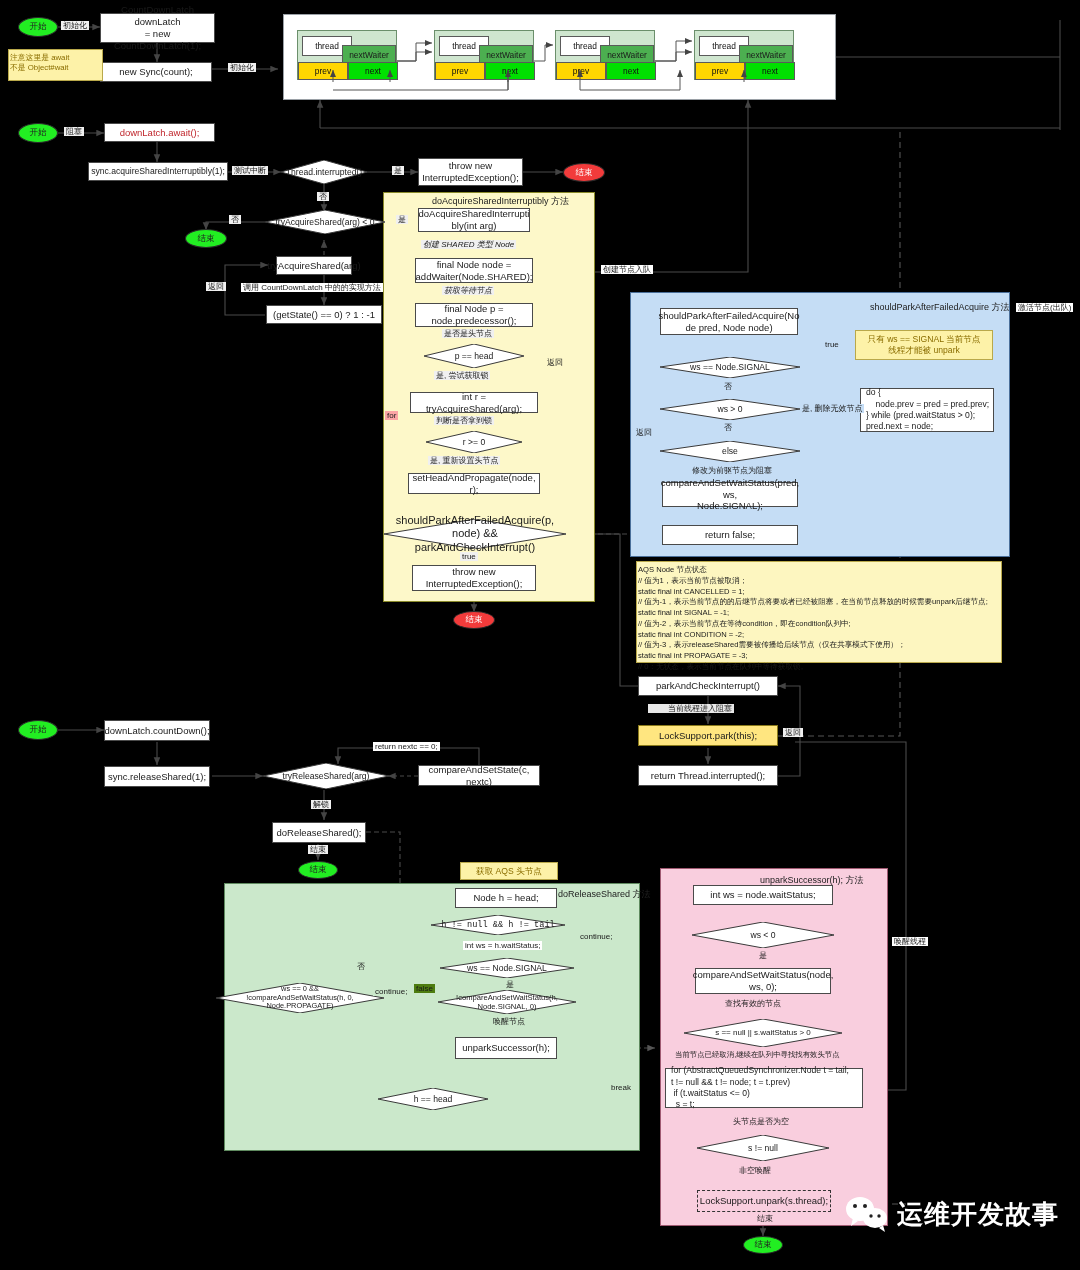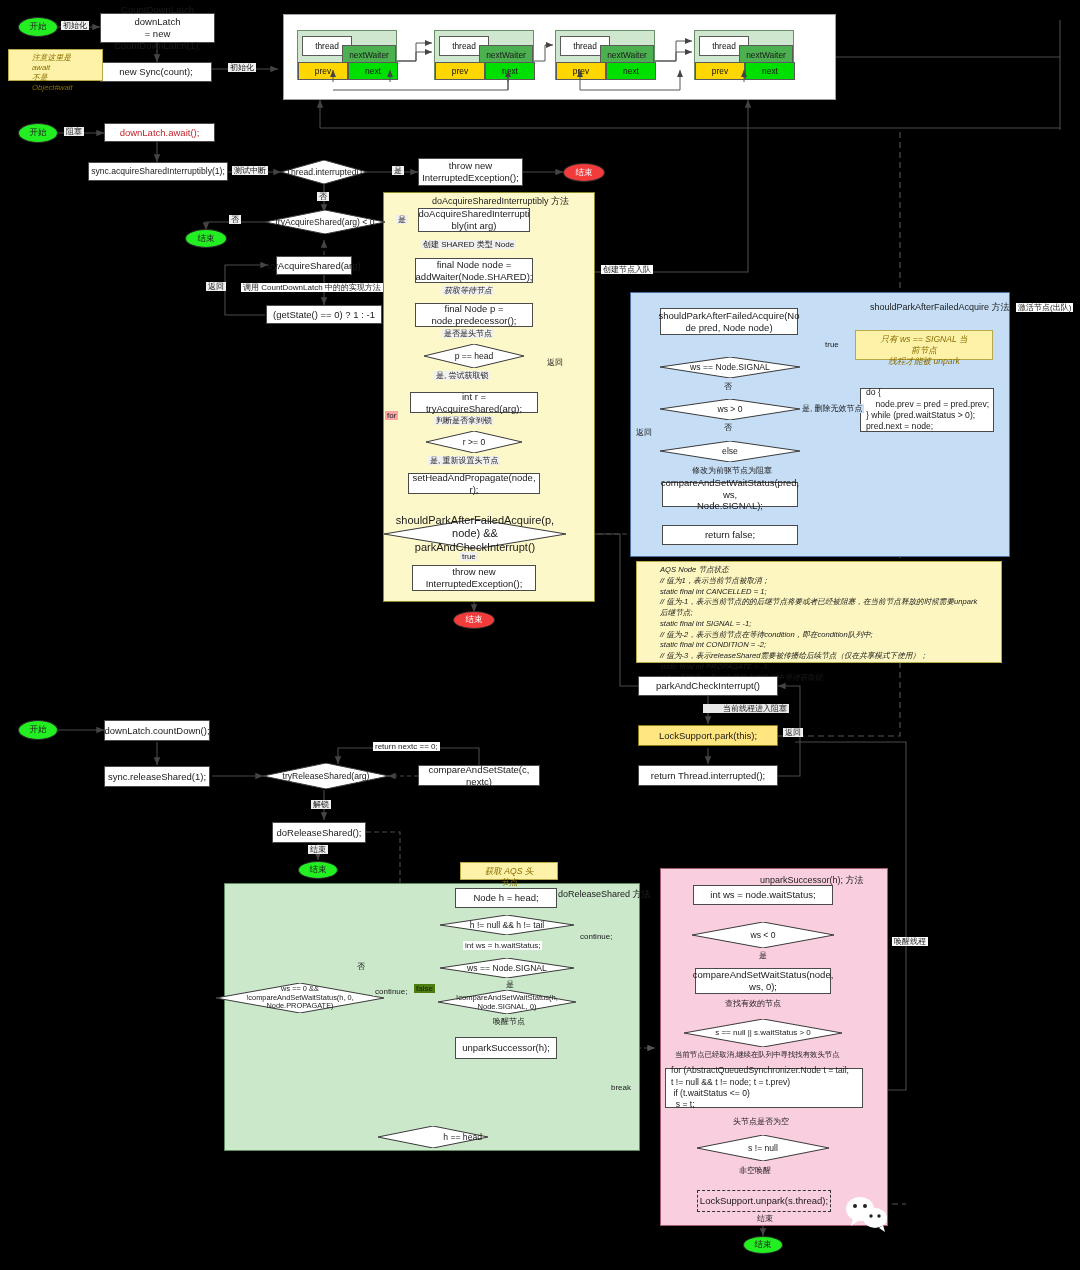--- a/index.html
+++ b/index.html
@@ -30,21 +30,21 @@
   .ellipse.end-red{background:#f23b3b;}
 
   .dia{position:absolute;box-sizing:border-box;display:flex;align-items:center;
        justify-content:center;text-align:center;font-size:8.6px;color:#1a1a1a;
        line-height:1.2;}
   .dia .dshape{position:absolute;left:0;top:0;width:100%;height:100%;}
   .dia .dtxt{position:relative;z-index:2;padding:0 6px;}
 
   .note{position:absolute;box-sizing:border-box;background:#fdf2a8;
        border:1px solid #b9a84a;font-size:8.6px;color:#1a1a1a;
-       padding:3px 23px;line-height:1.3;font-style:italic;}
+       padding:3px 1px;line-height:1.3;}
   .note.big{white-space:pre-line;font-size:7.6px;line-height:1.42;background:#fdf6c0;}
 
   .lbl{position:absolute;background:#f0f0f0;border:0;color:#1a1a1a;font-size:8px;
        padding:0px 2px;line-height:1.15;white-space:nowrap;z-index:6;}
   .lbl.plain{background:#ffffff;}
   .lbl.dark{background:#e8e8e8;}
 
   .ptitle{position:absolute;font-size:9px;color:#222;white-space:nowrap;}
 
   svg.wires{position:absolute;left:0;top:0;width:1080px;height:1270px;z-index:1;
@@ -280,21 +280,21 @@
   <div class="lbl" style="left:396px;top:215px;">是</div>
   <div class="ellipse end-green" style="left:185px;top:229px;width:42px;height:19px;">结束</div>
 
   <div class="box" style="left:276px;top:256px;width:76px;height:19px;">tryAcquireShared(arg)</div>
   <div class="lbl plain" style="left:241px;top:283px;">调用 CountDownLatch 中的的实现方法</div>
   <div class="box" style="left:266px;top:305px;width:116px;height:19px;">(getState() == 0) ? 1 : -1</div>
   <div class="lbl" style="left:206px;top:282px;">返回</div>
 
   <div class="box" style="left:418px;top:208px;width:112px;height:24px;white-space:pre-line;">doAcquireSharedInterrupti
 bly(int arg)</div>
-  <div class="lbl" style="left:421px;top:240px;">创建 SHARED 类型 Node</div>
+  <div class="lbl" style="left:421px;top:240px;font-style:italic;">创建 SHARED 类型 Node</div>
   <div class="box" style="left:415px;top:258px;width:118px;height:25px;white-space:pre-line;">final Node node =
 addWaiter(Node.SHARED);</div>
   <div class="lbl" style="left:442px;top:286px;font-style:italic;">获取等待节点</div>
   <div class="box" style="left:415px;top:303px;width:118px;height:24px;white-space:pre-line;">final Node p =
 node.predecessor();</div>
   <div class="lbl" style="left:442px;top:329px;">是否是头节点</div>
   <div class="dia" style="left:424px;top:344px;width:100px;height:24px;">
     <svg class="dshape" viewBox="0 0 100 24" preserveAspectRatio="none">
           <polygon points="50,0 100,12 50,24 0,12" fill="#fff" stroke="#3a3a3a" stroke-width="1"></polygon>
         </svg>
@@ -367,21 +367,21 @@
 static final int CANCELLED = 1;
 // 值为-1，表示当前节点的的后继节点将要或者已经被阻塞，在当前节点释放的时候需要unpark后继节点;
 static final int SIGNAL = -1;
 // 值为-2，表示当前节点在等待condition，即在condition队列中;
 static final int CONDITION = -2;
 // 值为-3，表示releaseShared需要被传播给后续节点（仅在共享模式下使用）；
 static final int PROPAGATE = -3;
 // 0：无状态，表示当前节点在队列中等待获取锁。</div>
 
   <div class="box" style="left:638px;top:676px;width:140px;height:20px;">parkAndCheckInterrupt()</div>
-  <div class="lbl dark" style="left:703px;top:704px;padding-left:20px;">当前线程进入阻塞</div>
+  <div class="lbl dark" style="left:648px;top:704px;padding-left:20px;">当前线程进入阻塞</div>
   <div class="box parkbox" style="left:638px;top:725px;width:140px;height:21px;">LockSupport.park(this);</div>
   <div class="box" style="left:638px;top:765px;width:140px;height:21px;">return Thread.interrupted();</div>
   <div class="lbl" style="left:783px;top:728px;">返回</div>
   <div class="lbl plain" style="left:1016px;top:303px;">激活节点(出队)</div>
 
   <div class="ellipse start" style="left:18px;top:720px;width:40px;height:20px;">开始</div>
   <div class="box" style="left:104px;top:720px;width:106px;height:21px;">downLatch.countDown();</div>
   <div class="box" style="left:104px;top:766px;width:106px;height:21px;">sync.releaseShared(1);</div>
   <div class="dia" style="left:263px;top:763px;width:126px;height:26px;">
     <svg class="dshape" viewBox="0 0 126 26" preserveAspectRatio="none">
@@ -391,21 +391,21 @@
   </div>
   <div class="box" style="left:418px;top:765px;width:122px;height:21px;">compareAndSetState(c, nextc)</div>
   <div class="lbl plain" style="left:373px;top:742px;">return nextc == 0;</div>
   <div class="lbl" style="left:311px;top:800px;">解锁</div>
   <div class="box" style="left:272px;top:822px;width:94px;height:21px;">doReleaseShared();</div>
   <div class="lbl" style="left:308px;top:845px;">结束</div>
   <div class="ellipse end-green" style="left:298px;top:861px;width:40px;height:18px;">结束</div>
 
   <div class="note" style="left:460px;top:862px;width:98px;height:18px;text-align:center;color:#8a6d00;">获取 AQS 头节点</div>
   <div class="box" style="left:455px;top:888px;width:102px;height:20px;">Node h = head;</div>
-  <div class="dia" style="left:440px;top:915px;width:134px;height:20px;">
+  <div class="dia" style="left:431px;top:915px;width:134px;height:20px;font-family:Liberation Mono, monospace;">
     <svg class="dshape" viewBox="0 0 134 20" preserveAspectRatio="none">
           <polygon points="67,0 134,10 67,20 0,10" fill="#fff" stroke="#3a3a3a" stroke-width="1"></polygon>
         </svg>
     <span class="dtxt">h != null &amp;&amp; h != tail</span>
   </div>
   <div class="lbl plain" style="left:463px;top:941px;">int ws = h.waitStatus;</div>
   <div class="dia" style="left:440px;top:958px;width:134px;height:20px;">
     <svg class="dshape" viewBox="0 0 134 20" preserveAspectRatio="none">
           <polygon points="67,0 134,10 67,20 0,10" fill="#fff" stroke="#3a3a3a" stroke-width="1"></polygon>
         </svg>
@@ -426,21 +426,21 @@
     <svg class="dshape" viewBox="0 0 168 30" preserveAspectRatio="none">
           <polygon points="84,0 168,15 84,30 0,15" fill="#fff" stroke="#3a3a3a" stroke-width="1"></polygon>
         </svg>
     <span class="dtxt" style="white-space:pre-line;font-size:7.4px;">ws == 0 &amp;&amp;
 !compareAndSetWaitStatus(h, 0,
 Node.PROPAGATE)</span>
   </div>
   <div class="lbl" style="left:373px;top:987px;background:#cbe8cb;">continue;</div>
   <div class="lbl" style="left:578px;top:932px;background:#cbe8cb;">continue;</div>
   <div class="lbl" style="left:414px;top:984px;background:#4d7c0f;">false</div>
-  <div class="dia" style="left:378px;top:1126px;width:110px;height:22px;justify-content:flex-end;">
+  <div class="dia" style="left:378px;top:1088px;width:110px;height:22px;">
     <svg class="dshape" viewBox="0 0 110 22" preserveAspectRatio="none">
           <polygon points="55,0 110,11 55,22 0,11" fill="#fff" stroke="#3a3a3a" stroke-width="1"></polygon>
         </svg>
     <span class="dtxt">h == head</span>
   </div>
   <div class="lbl" style="left:609px;top:1083px;background:#cbe8cb;">break</div>
 
   <div class="box" style="left:693px;top:885px;width:140px;height:20px;">int ws = node.waitStatus;</div>
   <div class="dia" style="left:692px;top:922px;width:142px;height:26px;">
     <svg class="dshape" viewBox="0 0 142 26" preserveAspectRatio="none">
@@ -480,16 +480,17 @@
     <svg width="44" height="38" viewBox="0 0 44 38">
       <ellipse cx="15" cy="14" rx="14" ry="12" fill="#ffffff"></ellipse>
       <polygon points="8,23 6,31 13,26" fill="#ffffff"></polygon>
       <circle cx="10" cy="11" r="2" fill="#222"></circle>
       <circle cx="20" cy="11" r="2" fill="#222"></circle>
       <ellipse cx="30" cy="23" rx="12" ry="10" fill="#ffffff"></ellipse>
       <polygon points="38,30 40,37 34,33" fill="#ffffff"></polygon>
       <circle cx="26" cy="21" r="1.7" fill="#222"></circle>
       <circle cx="34" cy="21" r="1.7" fill="#222"></circle>
     </svg>
+    <span class="txt">运维开发故事</span>
   </div>
 
   </div>
 </div>
 
 </body></html>

